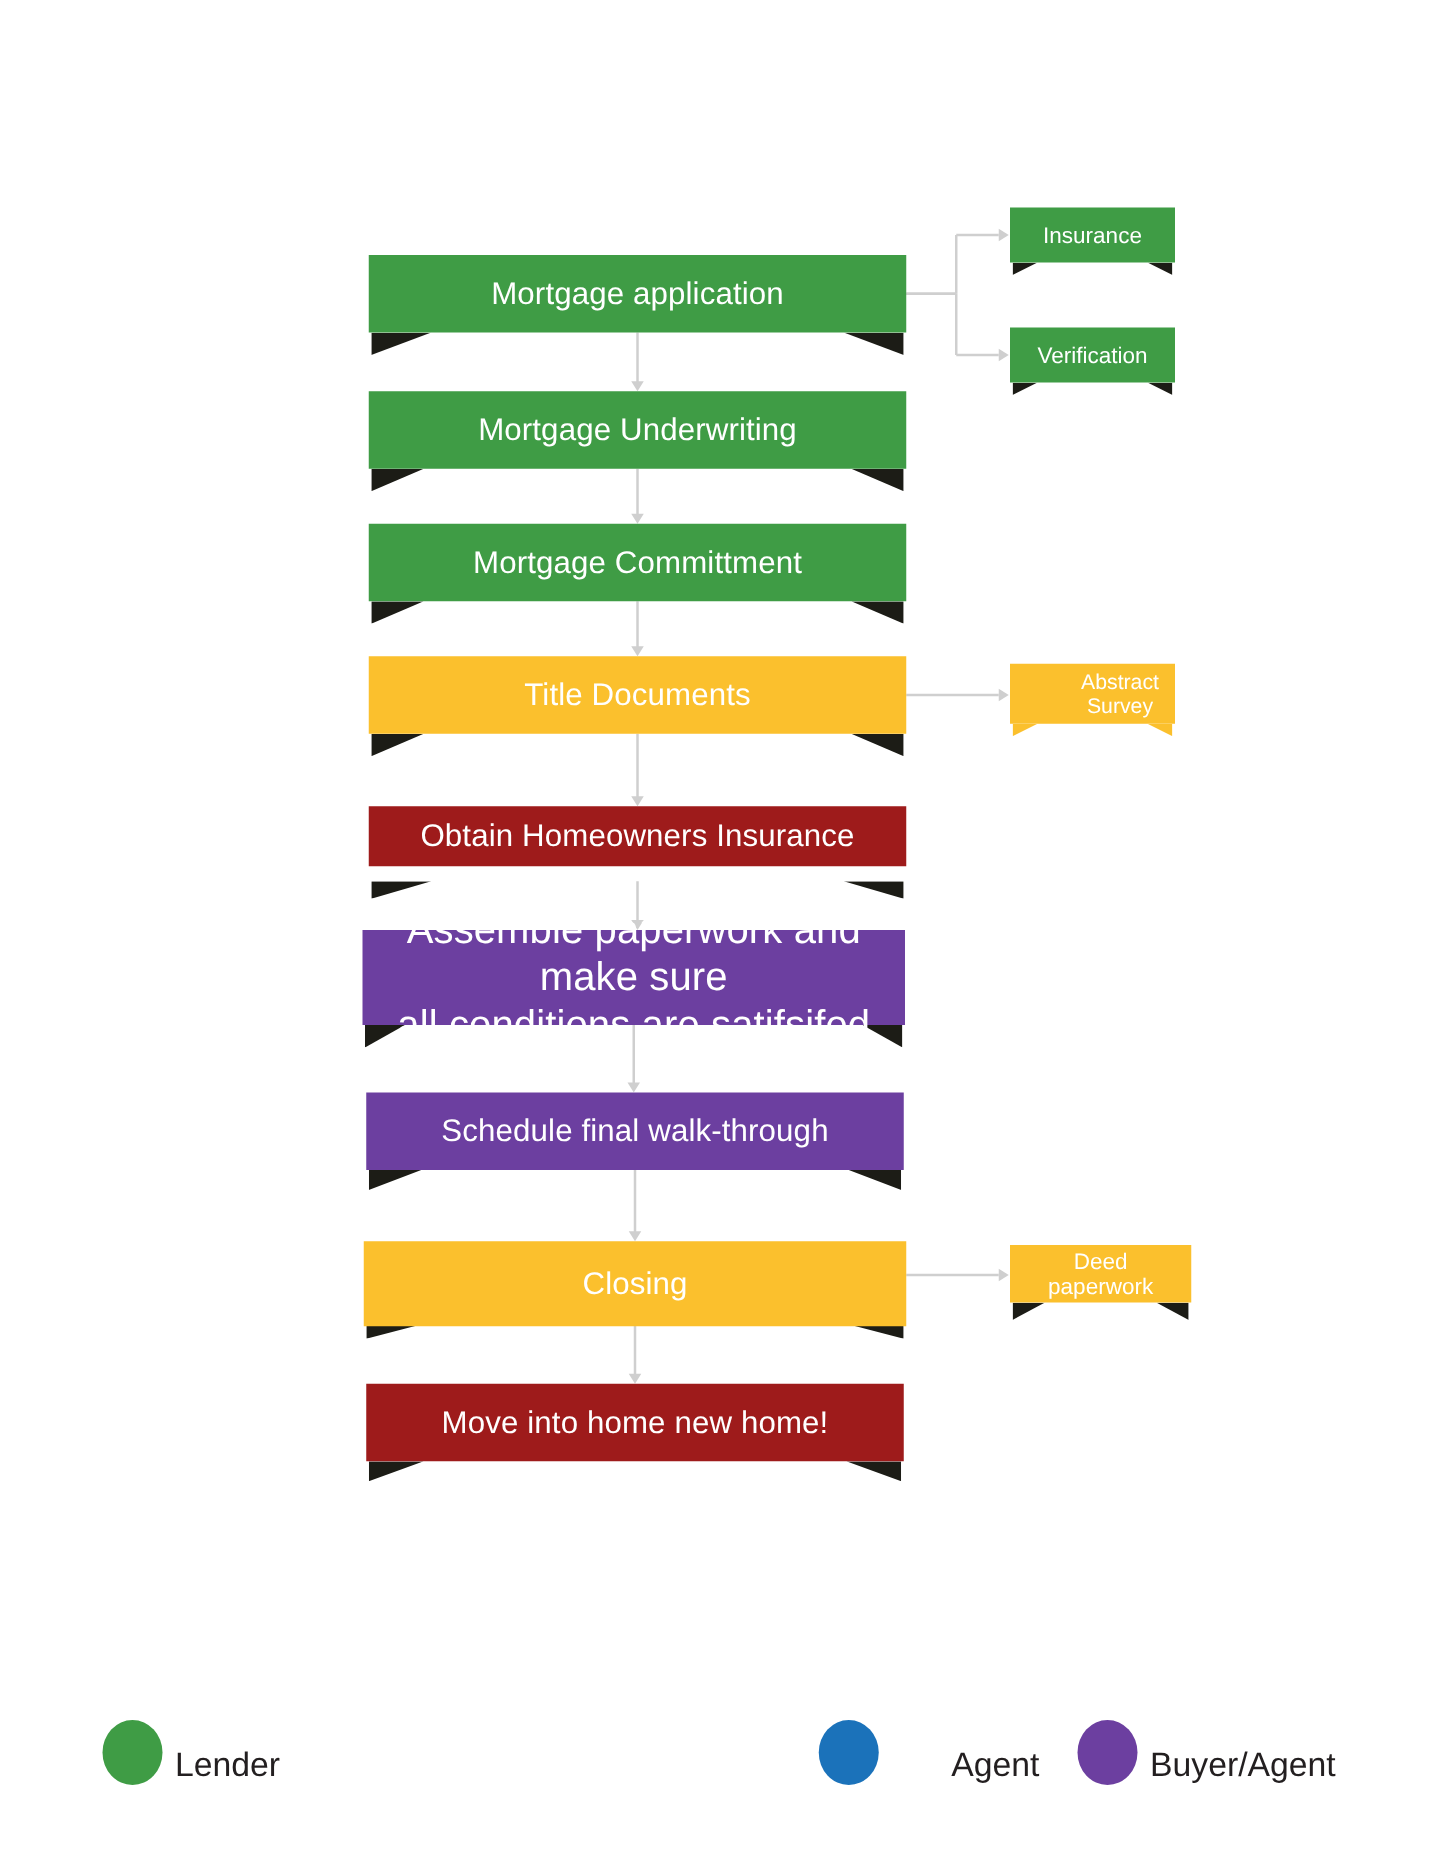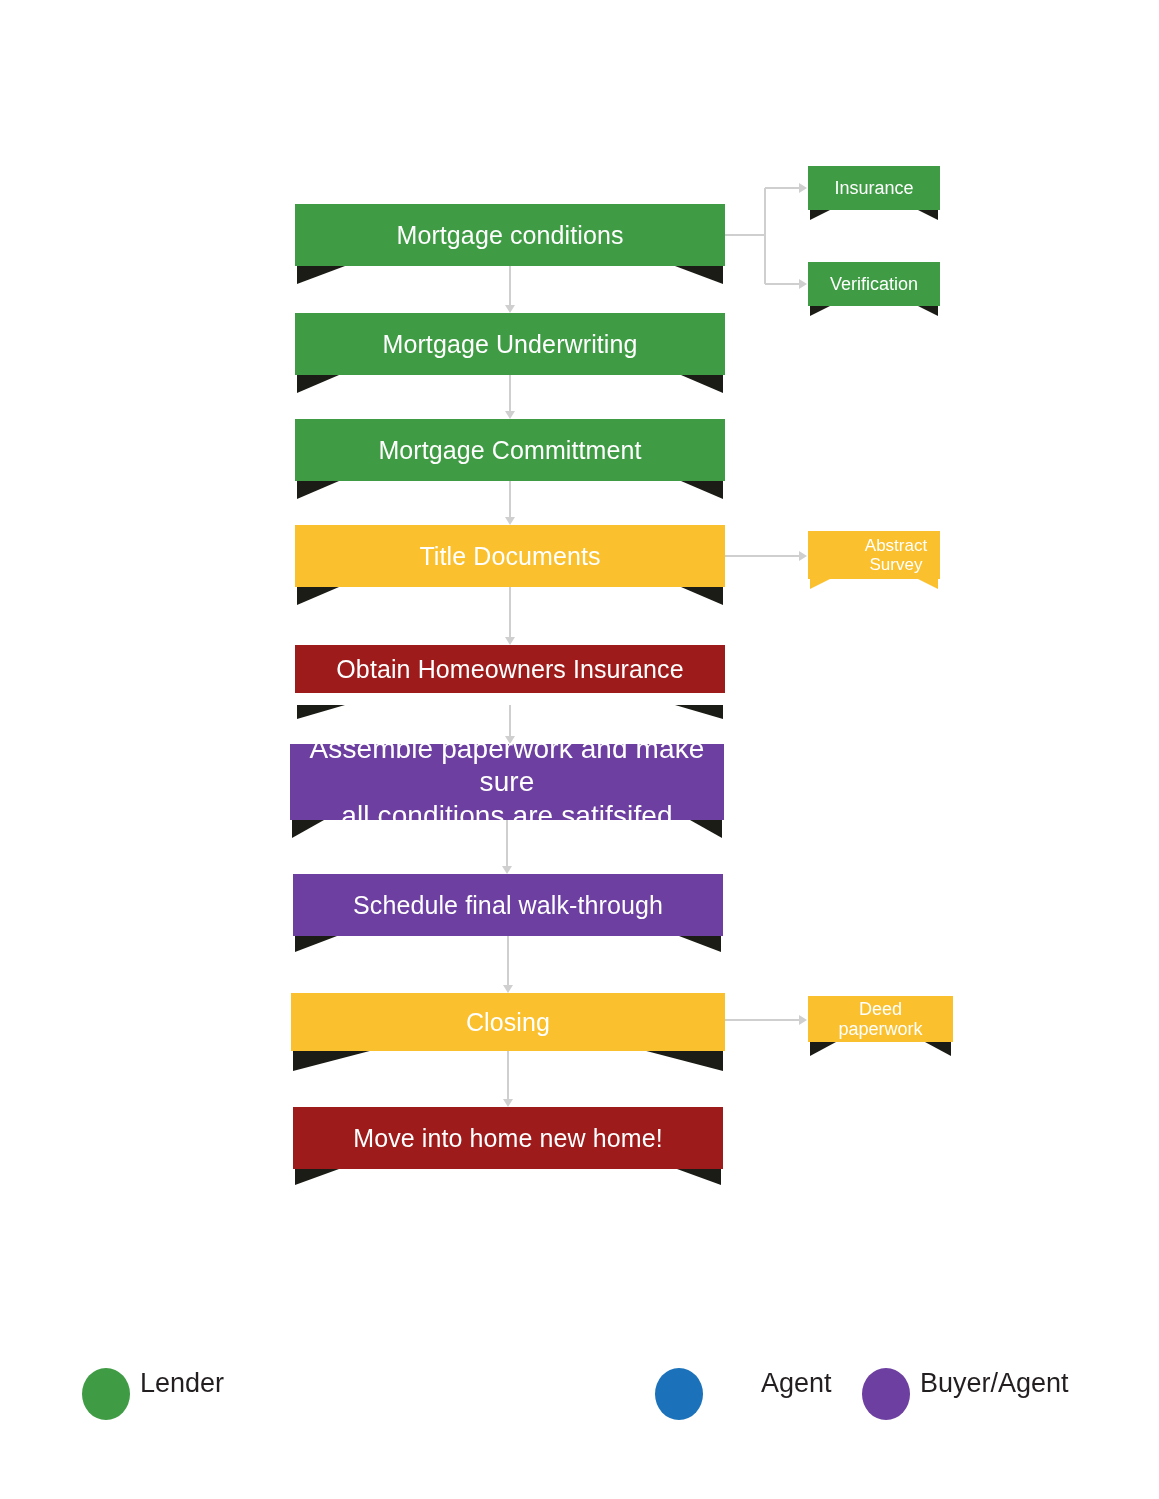--- a/index.html
+++ b/index.html
@@ -37,21 +37,21 @@
     width: 100%;
     padding: 0 10px;
     box-sizing: border-box;
     white-space: pre-line;
   }
   .node.main {
     font-size: 25px;
     letter-spacing: 0.1px;
   }
   .node.main.two-line {
-    font-size: 28px;
+    font-size: 32px;
     line-height: 1.18;
   }
   .node.side {
     font-size: 18px;
   }
   .node.side.two-line {
     font-size: 17px;
     line-height: 1.12;
   }
 
@@ -97,21 +97,21 @@
     position: absolute;
     left: 0;
     top: 1360px;
     width: 1159px;
     height: 90px;
     z-index: 6;
   }
   .legend-item {
     position: absolute;
     display: flex;
-    align-items: flex-start;
+    align-items: flex-end;
     height: 60px;
     top: 8px;
   }
   .legend-dot {
     width: 48px;
     height: 52px;
     border-radius: 50%;
     flex: 0 0 auto;
   }
   .legend-text {
@@ -154,21 +154,21 @@
       <div class="conn h" style="left: 725px; top: 555px; width: 74px;"></div>
       <div class="arrowhead right" style="left: 799px; top: 551px;"></div>
       <div class="conn h" style="left: 725px; top: 1019px; width: 74px;"></div>
       <div class="arrowhead right" style="left: 799px; top: 1015px;"></div>
     </div>
 
   <div id="nodes">
       <div class="tail left" style="width: 48px; height: 18px; background: rgb(28, 28, 22); top: 266px; left: 297px;"></div>
       <div class="tail right" style="width: 48px; height: 18px; background: rgb(28, 28, 22); top: 266px; left: 675px;"></div>
       <div class="node main" style="left: 295px; top: 204px; width: 430px; height: 62px; background: rgb(63, 156, 69);">
-        <span class="label">Mortgage conditions</span>
+        <span class="label">Mortgage application</span>
       </div>
       <div class="tail left" style="width: 42px; height: 18px; background: rgb(28, 28, 22); top: 375px; left: 297px;"></div>
       <div class="tail right" style="width: 42px; height: 18px; background: rgb(28, 28, 22); top: 375px; left: 681px;"></div>
       <div class="node main" style="left: 295px; top: 313px; width: 430px; height: 62px; background: rgb(63, 156, 69);">
         <span class="label">Mortgage Underwriting</span>
       </div>
       <div class="tail left" style="width: 42px; height: 18px; background: rgb(28, 28, 22); top: 481px; left: 297px;"></div>
       <div class="tail right" style="width: 42px; height: 18px; background: rgb(28, 28, 22); top: 481px; left: 681px;"></div>
       <div class="node main" style="left: 295px; top: 419px; width: 430px; height: 62px; background: rgb(63, 156, 69);">
         <span class="label">Mortgage Committment</span>
@@ -189,21 +189,21 @@
         <span class="label">Assemble paperwork and make sure
 all conditions are satifsifed</span>
       </div>
       <div class="tail left" style="width: 42px; height: 16px; background: rgb(28, 28, 22); top: 936px; left: 295px;"></div>
       <div class="tail right" style="width: 42px; height: 16px; background: rgb(28, 28, 22); top: 936px; left: 679px;"></div>
       <div class="node main" style="left: 293px; top: 874px; width: 430px; height: 62px; background: rgb(108, 63, 160);">
         <span class="label">Schedule final walk-through</span>
       </div>
       <div class="tail left" style="width: 92px; height: 24px; background: rgb(28, 28, 22); top: 1047px; left: 293px;"></div>
       <div class="tail right" style="width: 92px; height: 24px; background: rgb(28, 28, 22); top: 1047px; left: 631px;"></div>
-      <div class="node main" style="left: 291px; top: 993px; width: 434px; height: 58px; background: rgb(251, 192, 45);">
+      <div class="node main" style="left: 291px; top: 993px; width: 434px; height: 68px; background: rgb(251, 192, 45);">
         <span class="label">Closing</span>
       </div>
       <div class="tail left" style="width: 44px; height: 16px; background: rgb(28, 28, 22); top: 1169px; left: 295px;"></div>
       <div class="tail right" style="width: 44px; height: 16px; background: rgb(28, 28, 22); top: 1169px; left: 677px;"></div>
       <div class="node main" style="left: 293px; top: 1107px; width: 430px; height: 62px; background: rgb(158, 27, 27);">
         <span class="label">Move into home new home!</span>
       </div>
       <div class="tail left" style="width: 20px; height: 10px; background: rgb(28, 28, 22); top: 210px; left: 810px;"></div>
       <div class="tail right" style="width: 20px; height: 10px; background: rgb(28, 28, 22); top: 210px; left: 918px;"></div>
       <div class="node side" style="left: 808px; top: 166px; width: 132px; height: 44px; background: rgb(63, 156, 69);">

